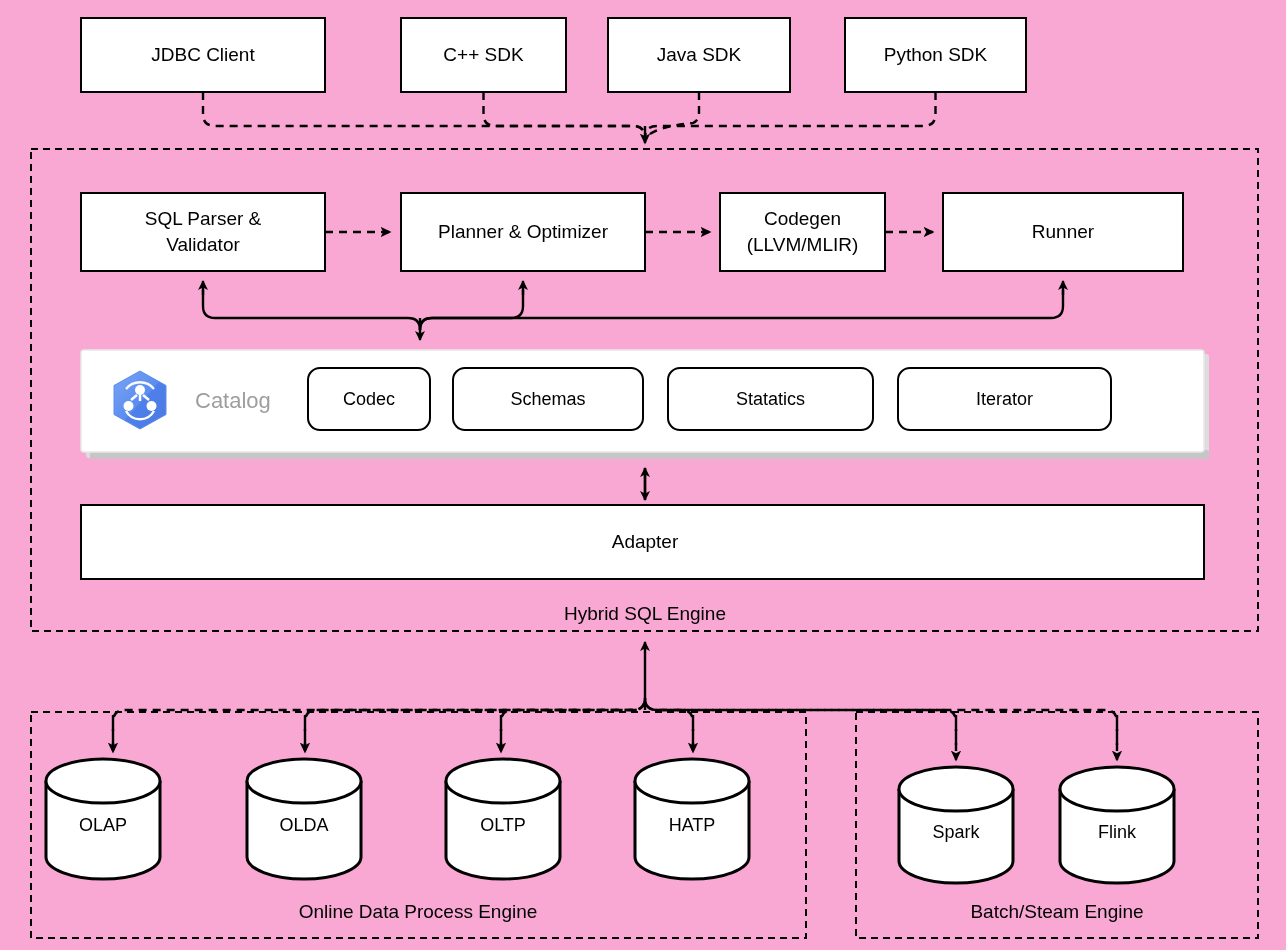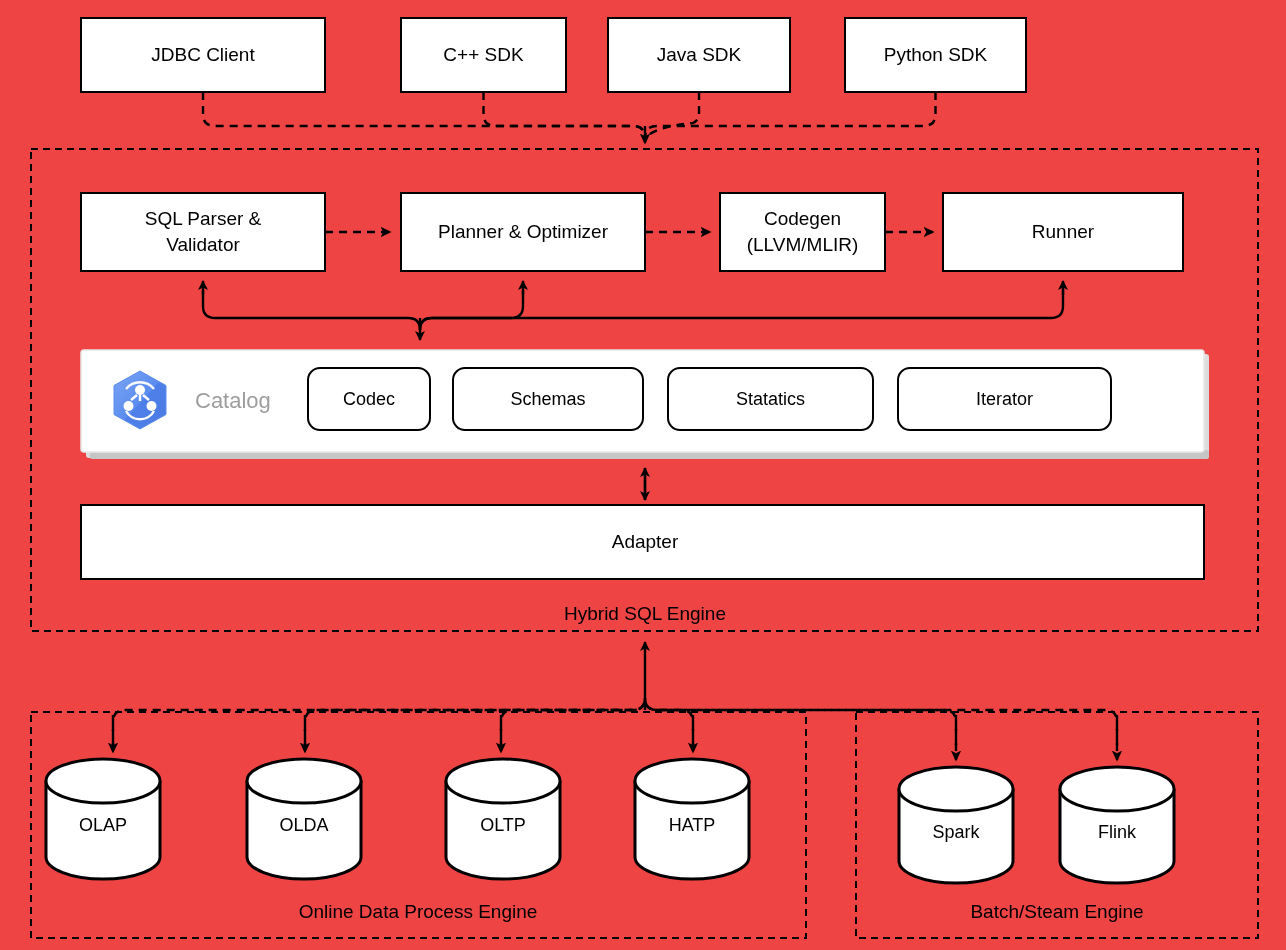--- a/index.html
+++ b/index.html
@@ -9,21 +9,21 @@
     background: #ffffff;
   }
   body {
     font-family: "Liberation Sans", sans-serif;
     -webkit-font-smoothing: antialiased;
   }
   #diagram-root {
     position: relative;
     width: 1286px;
     height: 950px;
-    background: #ef4444;
+    background: #f9a8d4;
     overflow: hidden;
   }
   svg.diagram-canvas {
     position: absolute;
     top: 0;
     left: 0;
     width: 1286px;
     height: 950px;
   }
   .node-rect {

